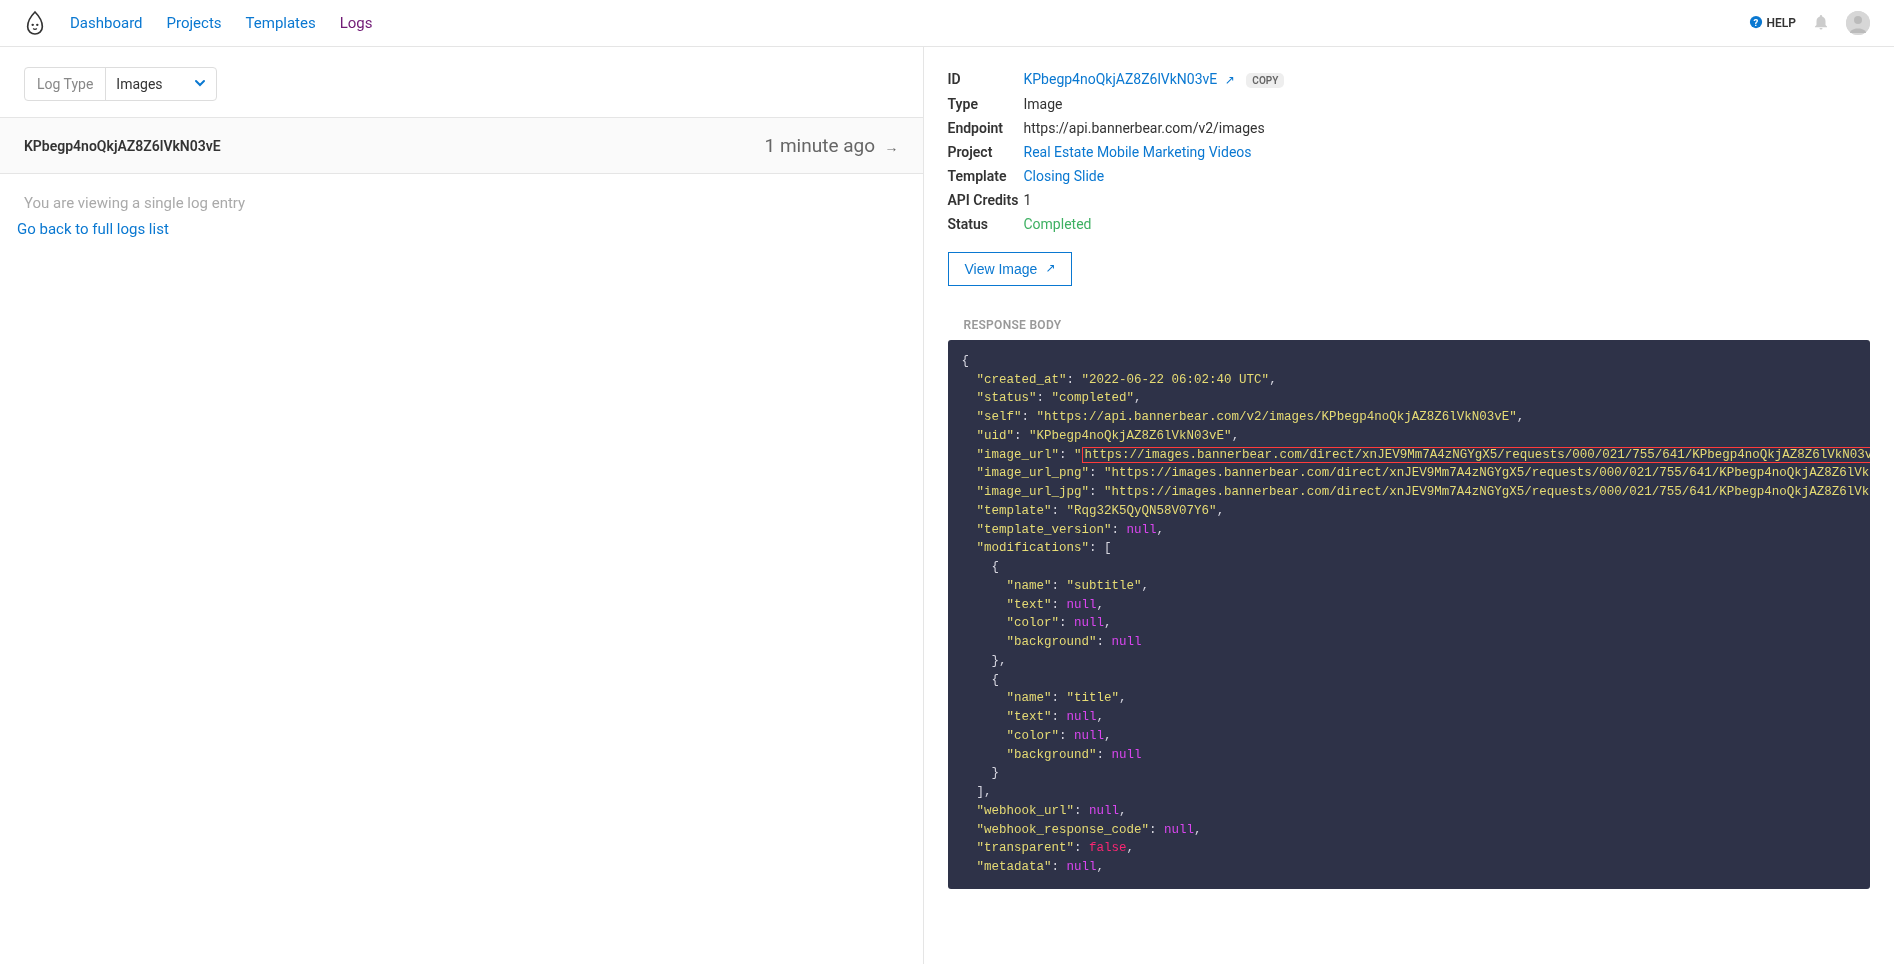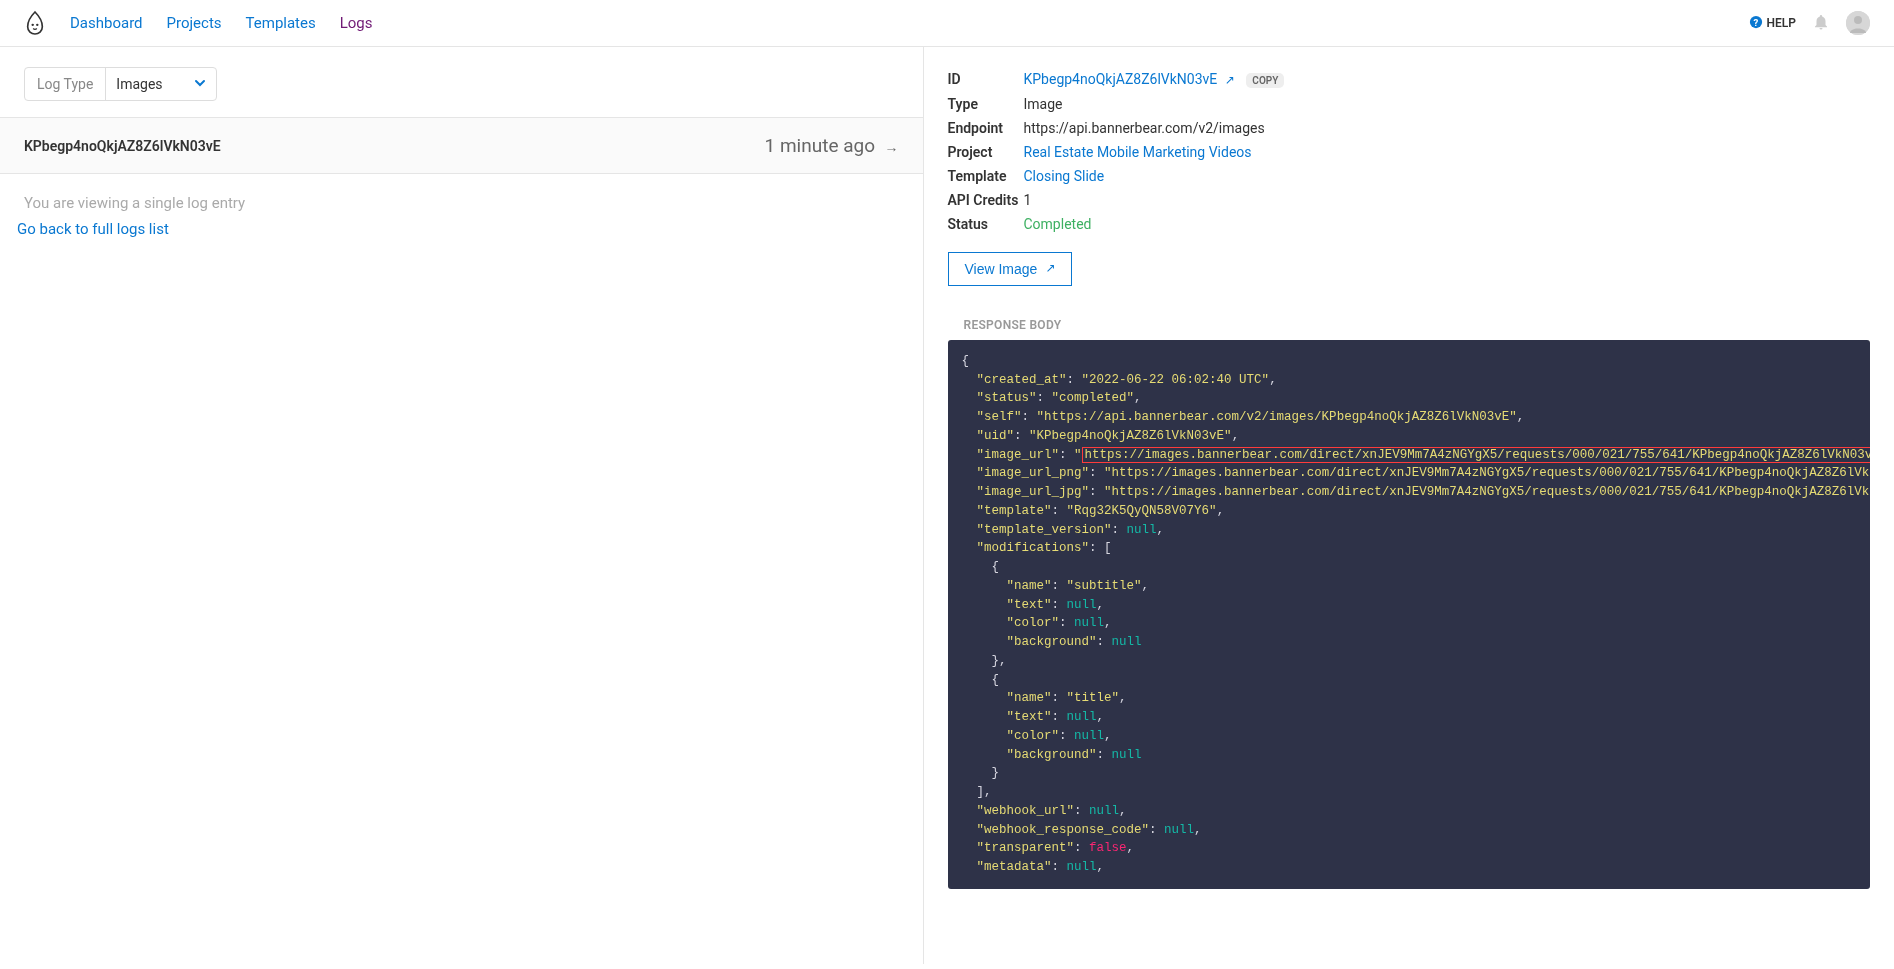--- a/index.html
+++ b/index.html
@@ -122,21 +122,21 @@
   font-family: 'SFMono-Regular', Consolas, 'Liberation Mono', Menlo, monospace;
   font-size: 12.5px;
   padding: 12px 14px;
   border-radius: 3px;
   overflow-x: auto;
   white-space: pre;
   line-height: 1.5;
 }
 .tk-key { color: #e6db74; }
 .tk-str { color: #e6db74; }
-.tk-null { color: #14b8a6; }
+.tk-null { color: #d946ef; }
 .tk-bool { color: #f92672; }
 .tk-punc { color: #d6d6e0; }
 .tk-hl {
   border: 1px solid #ff3b3b;
   padding: 0 2px;
 }
 </style>
 </head>
 <body>
 

